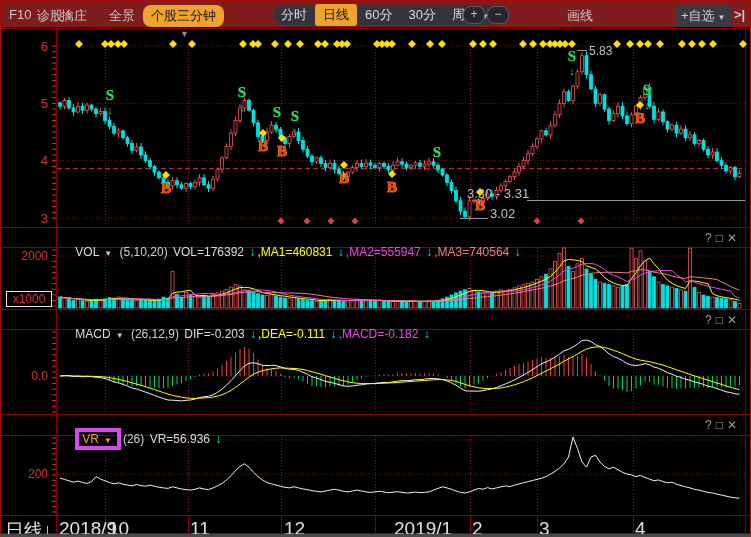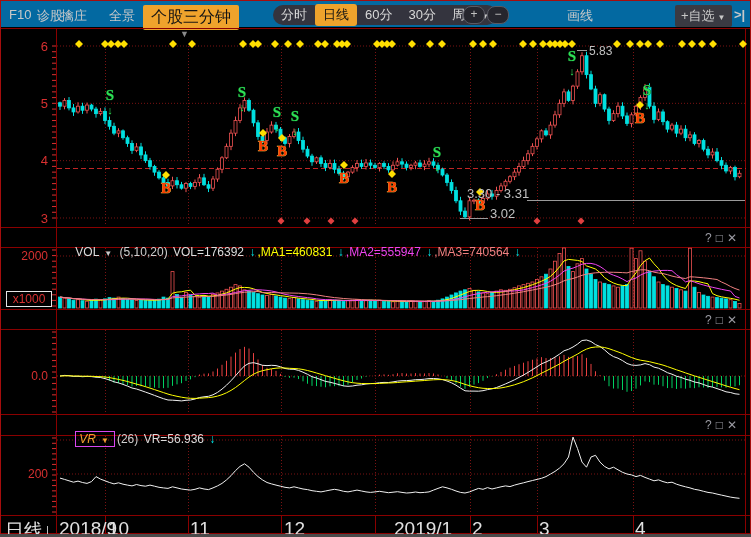--- a/index.html
+++ b/index.html
@@ -1,33 +1,33 @@
 <!DOCTYPE html>
 <html><head>
 <meta charset="utf-8">
 <style>
   html,body{margin:0;padding:0;background:#000;font-family:"Liberation Sans",sans-serif;}
   .screen{position:relative;width:751px;height:537px;background:#000;overflow:hidden;}
   svg{position:absolute;left:0;top:0;pointer-events:none;}
   
-  .tb{position:absolute;top:1px;left:1px;width:749px;height:26px;background:#0369a1;}
+  .tb{position:absolute;top:1px;left:1px;width:749px;height:26px;background:#7f1d1d;}
   .tbi{position:absolute;top:6px;font-size:13px;color:#c8c8c8;white-space:nowrap;cursor:default;}
-  .btn-orange{position:absolute;top:4px;left:142px;background:#efa32c;color:#141414;border-radius:2px;padding:2px 8px;font-size:16px;}
+  .btn-orange{position:absolute;top:4px;left:142px;background:#efa32c;color:#141414;border-radius:8px;padding:2px 8px;font-size:13px;}
   .tabgrp{position:absolute;left:272px;top:4px;height:20px;background:#34343e;border-radius:10px;display:flex;align-items:center;}
   .tab{font-size:13px;color:#d8d8d8;padding:2px 8px;white-space:nowrap;}
   .tab.active{background:#efa32c;color:#141414;border-radius:3px;}
   .pm{position:absolute;top:5px;width:20px;height:16px;line-height:14px;text-align:center;border:1px solid #5a5a64;border-radius:8px;background:#26262e;color:#c0c0c0;font-size:12px;}
   .ddarrow{font-size:8px;color:#c8c8c8;margin-left:3px;}
   
   .ph{position:absolute;left:62px;font-size:12px;white-space:pre;cursor:default;}
   .ph span{margin-right:2px;}
   .c-wht{color:#dcdcdc}.c-gry{color:#cfcfcf}.c-yel{color:#ffff00}.c-mag{color:#ee44ee}
   .c-sal{color:#f08080}.ar{color:#00e8e8;font-weight:bold;}
   .hic{position:absolute;right:10px;color:#9a9aa2;font-size:12px;letter-spacing:4px;}
-  .vrbox{border:1px solid #d946ef;color:#f0a030;padding:0 3px;margin-right:4px;font-style:italic;}
+  .vrbox{border:4px solid #d946ef;color:#f0a030;padding:0 3px;margin-right:4px;}
   
   .yl{position:absolute;left:0;width:48px;text-align:right;color:#d83030;font-size:13px;}
   .x1000{position:absolute;left:6px;top:291px;width:44px;height:14px;line-height:14px;text-align:center;border:1px solid #e5e5e5;color:#d83030;font-size:12px;}
   .xl{position:absolute;top:518px;font-size:19px;color:#e0e0e0;}
   .callout{position:absolute;color:#c0c0c0;font-size:12px;white-space:nowrap;}
   .grystrip{position:absolute;left:0;top:534px;width:751px;height:3px;background:#4a4a4a;}
   .scrolltri{position:absolute;left:180px;top:29px;color:#8a8a8a;font-size:9px;}
 </style>
 </head>
 <body>
@@ -893,20 +893,23 @@
   <div class="callout" style="left:467px;top:186px;font-size:13px">3.30 - 3.31</div>
   <div class="callout" style="left:490px;top:206px;font-size:13px">3.02</div>
 
   <div class="ph" style="top:231px">
     <span class="c-wht"><span>VOL</span><span class="ddarrow">▼</span></span><span class="c-gry"> (5,10,20) </span><span class="c-wht">VOL=176392 </span><span class="ar">↓</span><span class="c-yel">,MA1=460831 </span><span class="ar">↓</span><span class="c-mag">,MA2=555947 </span><span class="ar">↓</span><span class="c-sal">,MA3=740564 </span><span class="ar">↓</span>
   </div>
   <div class="hic" style="top:231px"><span>?</span><span>□</span><span>✕</span></div>
   <div class="yl" style="top:249px;font-size:12px">2000</div>
   <div class="x1000">x1000</div>
 
+  <div class="ph" style="top:313px">
+    <span class="c-wht"><span>MACD</span><span class="ddarrow">▼</span></span><span class="c-gry"> (26,12,9) </span><span class="c-wht">DIF=-0.203 </span><span class="ar">↓</span><span class="c-yel">,DEA=-0.111 </span><span class="ar">↓</span><span class="c-mag">,MACD=-0.182 </span><span class="ar">↓</span>
+  </div>
   <div class="hic" style="top:313px"><span>?</span><span>□</span><span>✕</span></div>
   <div class="yl" style="top:369px;font-size:12px">0.0</div>
 
   <div class="ph" style="top:418px">
     <span class="vrbox"><span>VR</span><span class="ddarrow" style="color:#f0a030">▼</span></span><span class="c-gry">(26) </span><span class="c-wht">VR=56.936 </span><span class="ar">↓</span>
   </div>
   <div class="hic" style="top:418px"><span>?</span><span>□</span><span>✕</span></div>
   <div class="yl" style="top:467px;font-size:12px">200</div>
 
   <div>

